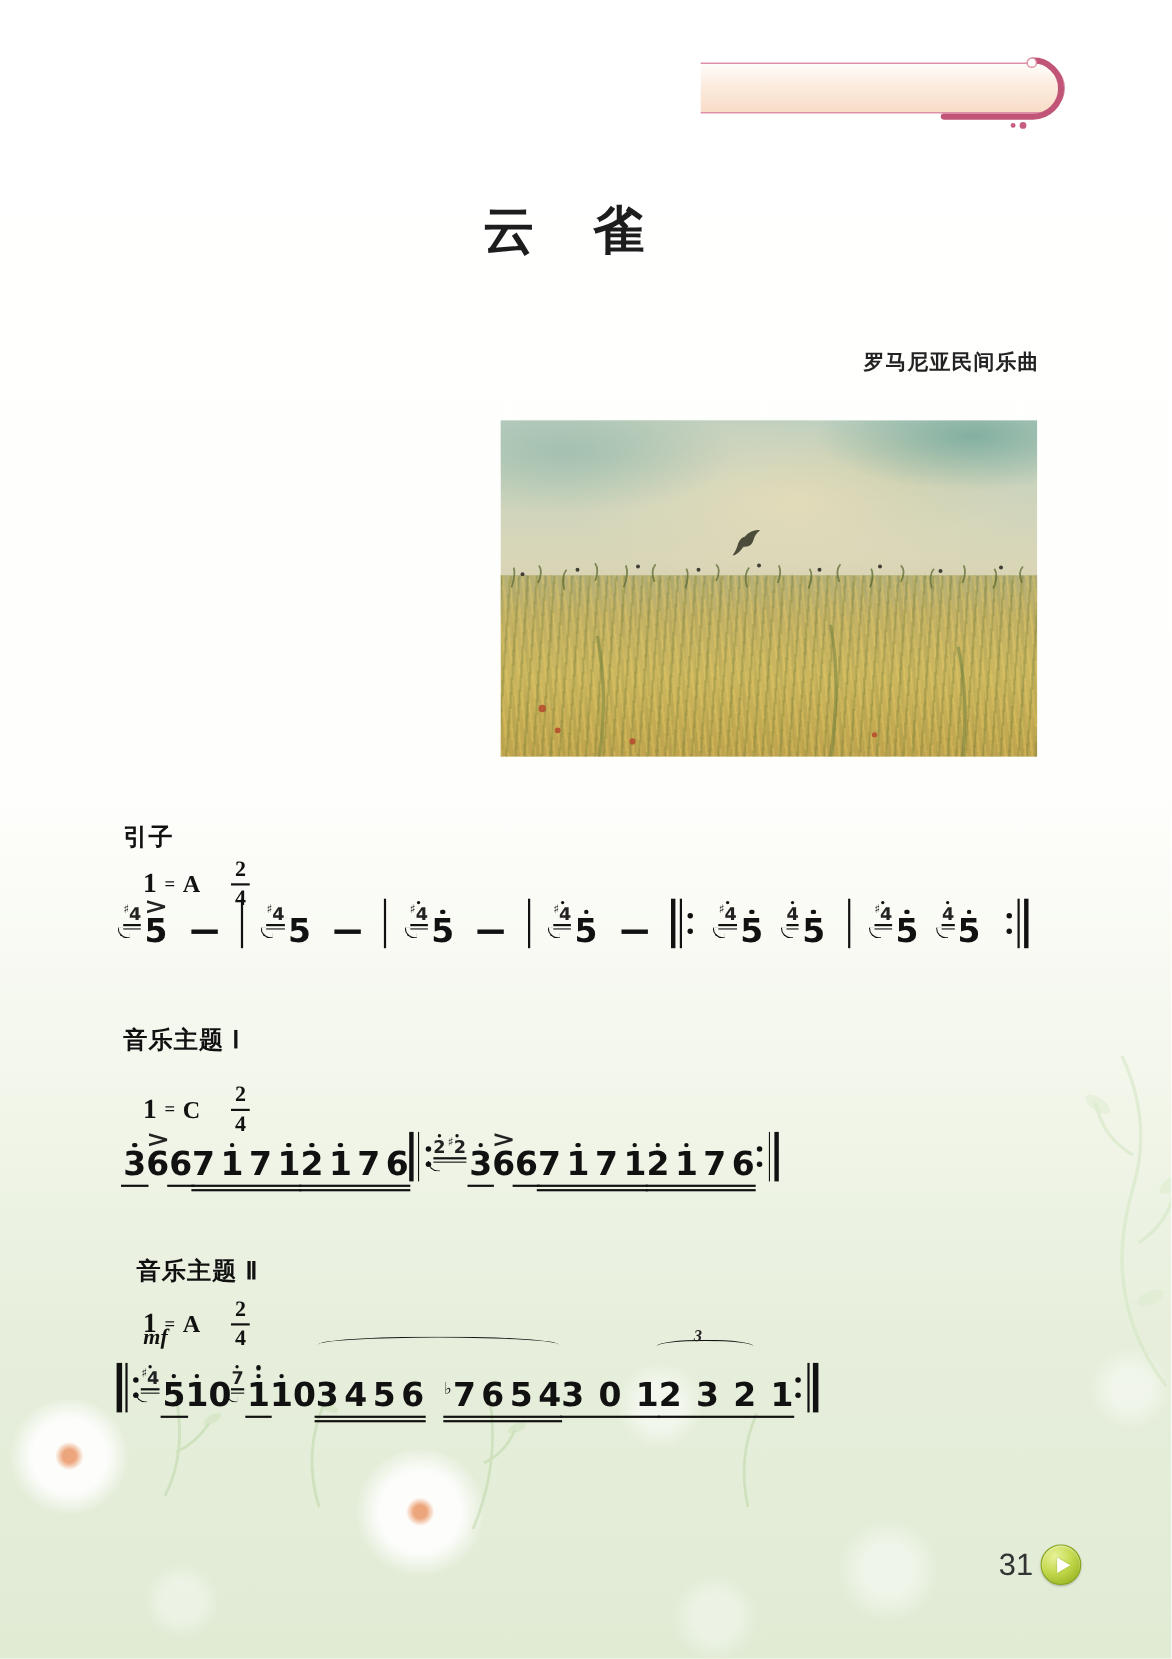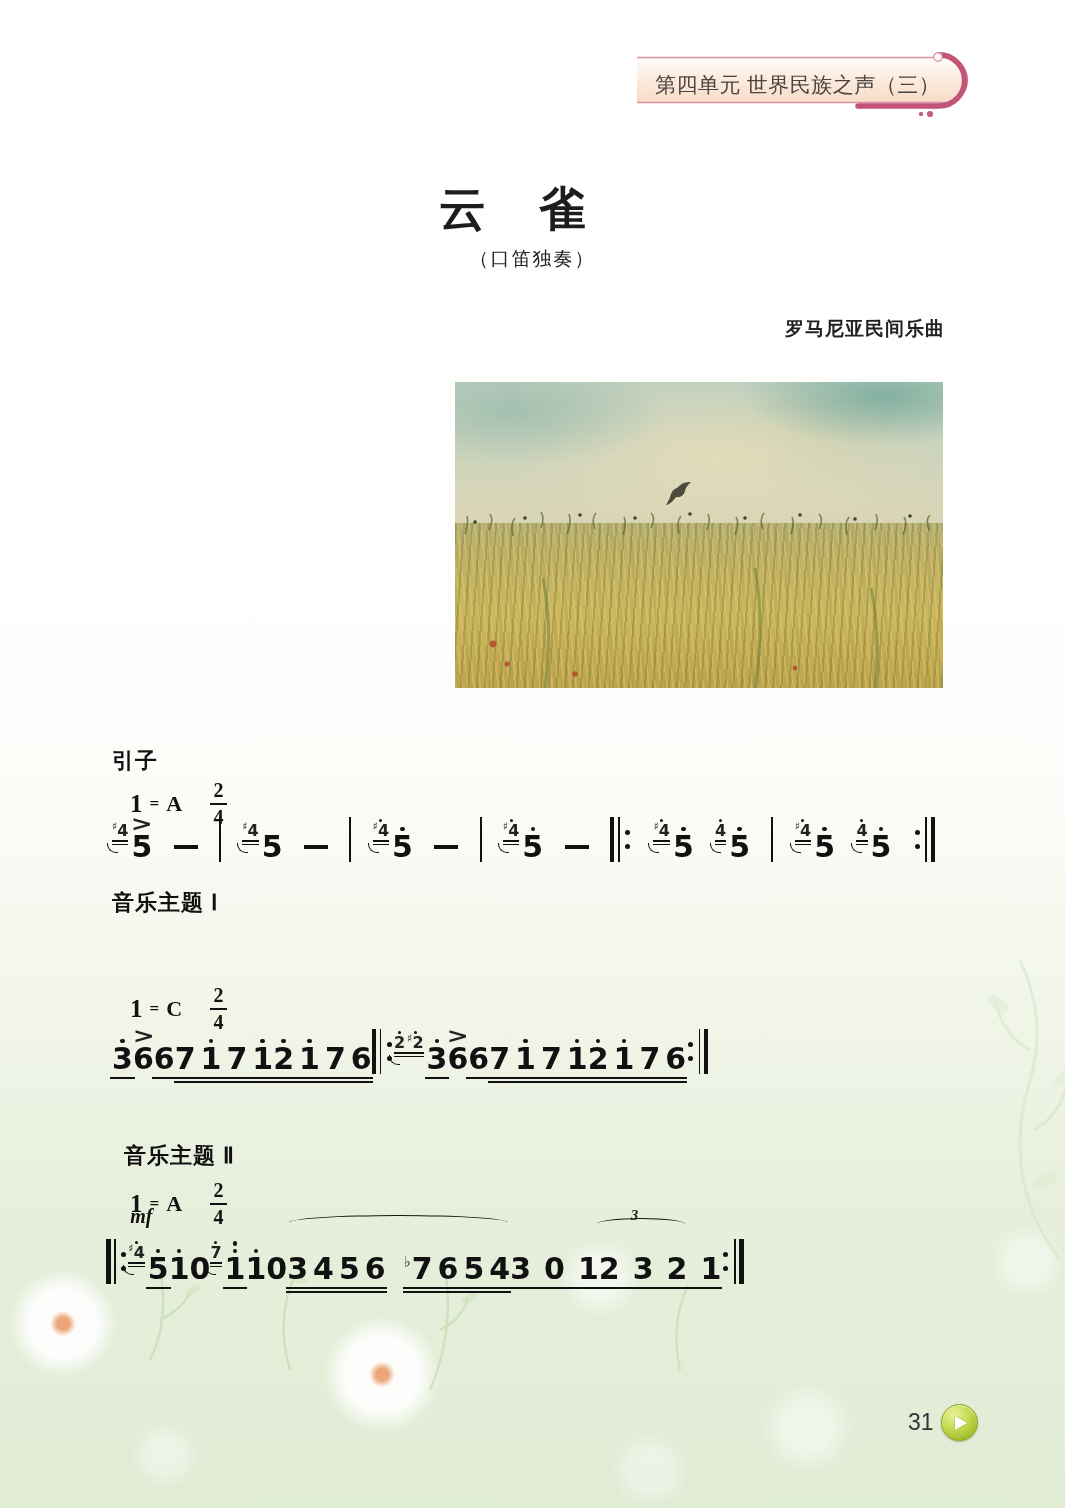--- a/index.html
+++ b/index.html
@@ -89,21 +89,21 @@
   .rdots{display:flex;flex-direction:column;gap:9px;margin:0 2px;}
   .rdot{width:5px;height:5px;border-radius:50%;background:#111;}
   .slurgrp{position:relative;display:inline-flex;gap:18px;align-items:flex-end;}
   .slur{position:absolute;top:-17px;left:1%;width:98%;height:15px;
     border-top:1.7px solid #111;border-top-left-radius:100% 15px;border-top-right-radius:100% 15px;}
   .tuparc{position:absolute;top:-14px;left:-2px;width:72%;height:12px;
     border-top:1.6px solid #111;border-top-left-radius:100% 12px;border-top-right-radius:100% 12px;}
   .tuplab{position:absolute;top:-25px;left:26%;font:italic bold 15px "Liberation Serif",serif;}
   
   .footer{position:absolute;left:908px;top:1404px;display:flex;align-items:center;gap:7px;}
-  .pagenum{font-family:"Liberation Sans",sans-serif;font-size:23px;color:#333;text-align:right;}
+  .pagenum{font-family:"Liberation Sans",sans-serif;font-size:28px;color:#333;text-align:right;}
   .playbtn{width:35px;height:35px;border-radius:50%;border:1px solid #87a41a;cursor:pointer;
     background:radial-gradient(circle at 35% 28%, #e9f29a 0%, #c4d94e 45%, #9db825 80%, #8aa71c 100%);
     box-shadow:0 1px 2px rgba(0,0,0,.25), inset 0 1px 2px rgba(255,255,255,.6);
     display:flex;align-items:center;justify-content:center;}
   .playtri{width:0;height:0;border-left:12px solid #fff;border-top:7.5px solid transparent;
     border-bottom:7.5px solid transparent;margin-left:4px;filter:drop-shadow(0 0 1px rgba(90,120,0,.4));}
 </style>
 </head>
 <body>
 
@@ -155,24 +155,22 @@
           <stop offset="1" stop-color="#f8dcc6"></stop>
         </linearGradient>
       </defs>
       <path d="M4 5.5 H 312 A 22.5 22.5 0 0 1 312 50.5 H 4" fill="url(#bannerFill)" stroke="#dd8fa5" stroke-width="1.4"></path>
       <path d="M306 2.8 A 25.6 25.6 0 1 1 306 54 L 225 54" fill="none" stroke="#c05578" stroke-width="5.5" stroke-linecap="round"></path>
       <circle cx="305" cy="5" r="4.2" fill="#fff" stroke="#dd8fa5" stroke-width="1.3"></circle>
       <circle cx="288" cy="62" r="2.2" fill="#c75d82"></circle>
       <circle cx="297" cy="62" r="3.1" fill="#c75d82"></circle>
     </svg>
   </div>
-  <div class="banner-text">第四单元  世界民族之声（三）</div>
 
   <div class="main-title">云　雀</div>
-  <div class="sub-title">（口笛独奏）</div>
   <div class="attribution">罗马尼亚民间乐曲</div>
 
 
   <div class="painting">
     <div class="p-sky"></div>
     <div class="p-field"></div>
     <svg class="p-svg" width="488" height="306" viewBox="0 0 488 306">
 
       <g stroke="#5e6b33" stroke-width="1.6" fill="none" opacity="0.75">
         <path d="M10 152 q4 -12 2 -18"></path>
@@ -446,21 +444,21 @@
       <span class="rep">
         <span class="rdots">
           <span class="rdot"></span>
           <span class="rdot"></span>
         </span>
         <span class="bthin"></span>
         <span class="bthick"></span>
       </span>
     </div>
 
-  <div class="sec-head" style="left:112px;top:888px">音乐主题 Ⅰ</div>
+  <div class="sec-head" style="left:112px;top:931px">音乐主题 Ⅰ</div>
   <div class="keysig" style="left:130px;top:985px">
     <span class="ks-one">1</span>
       <span class="ks-eq">=</span>
       <span class="ks-tonic">C</span>
     <span class="meter">
       <span>2</span>
       <span class="m-bar"></span>
       <span>4</span>
     </span>
   </div>

